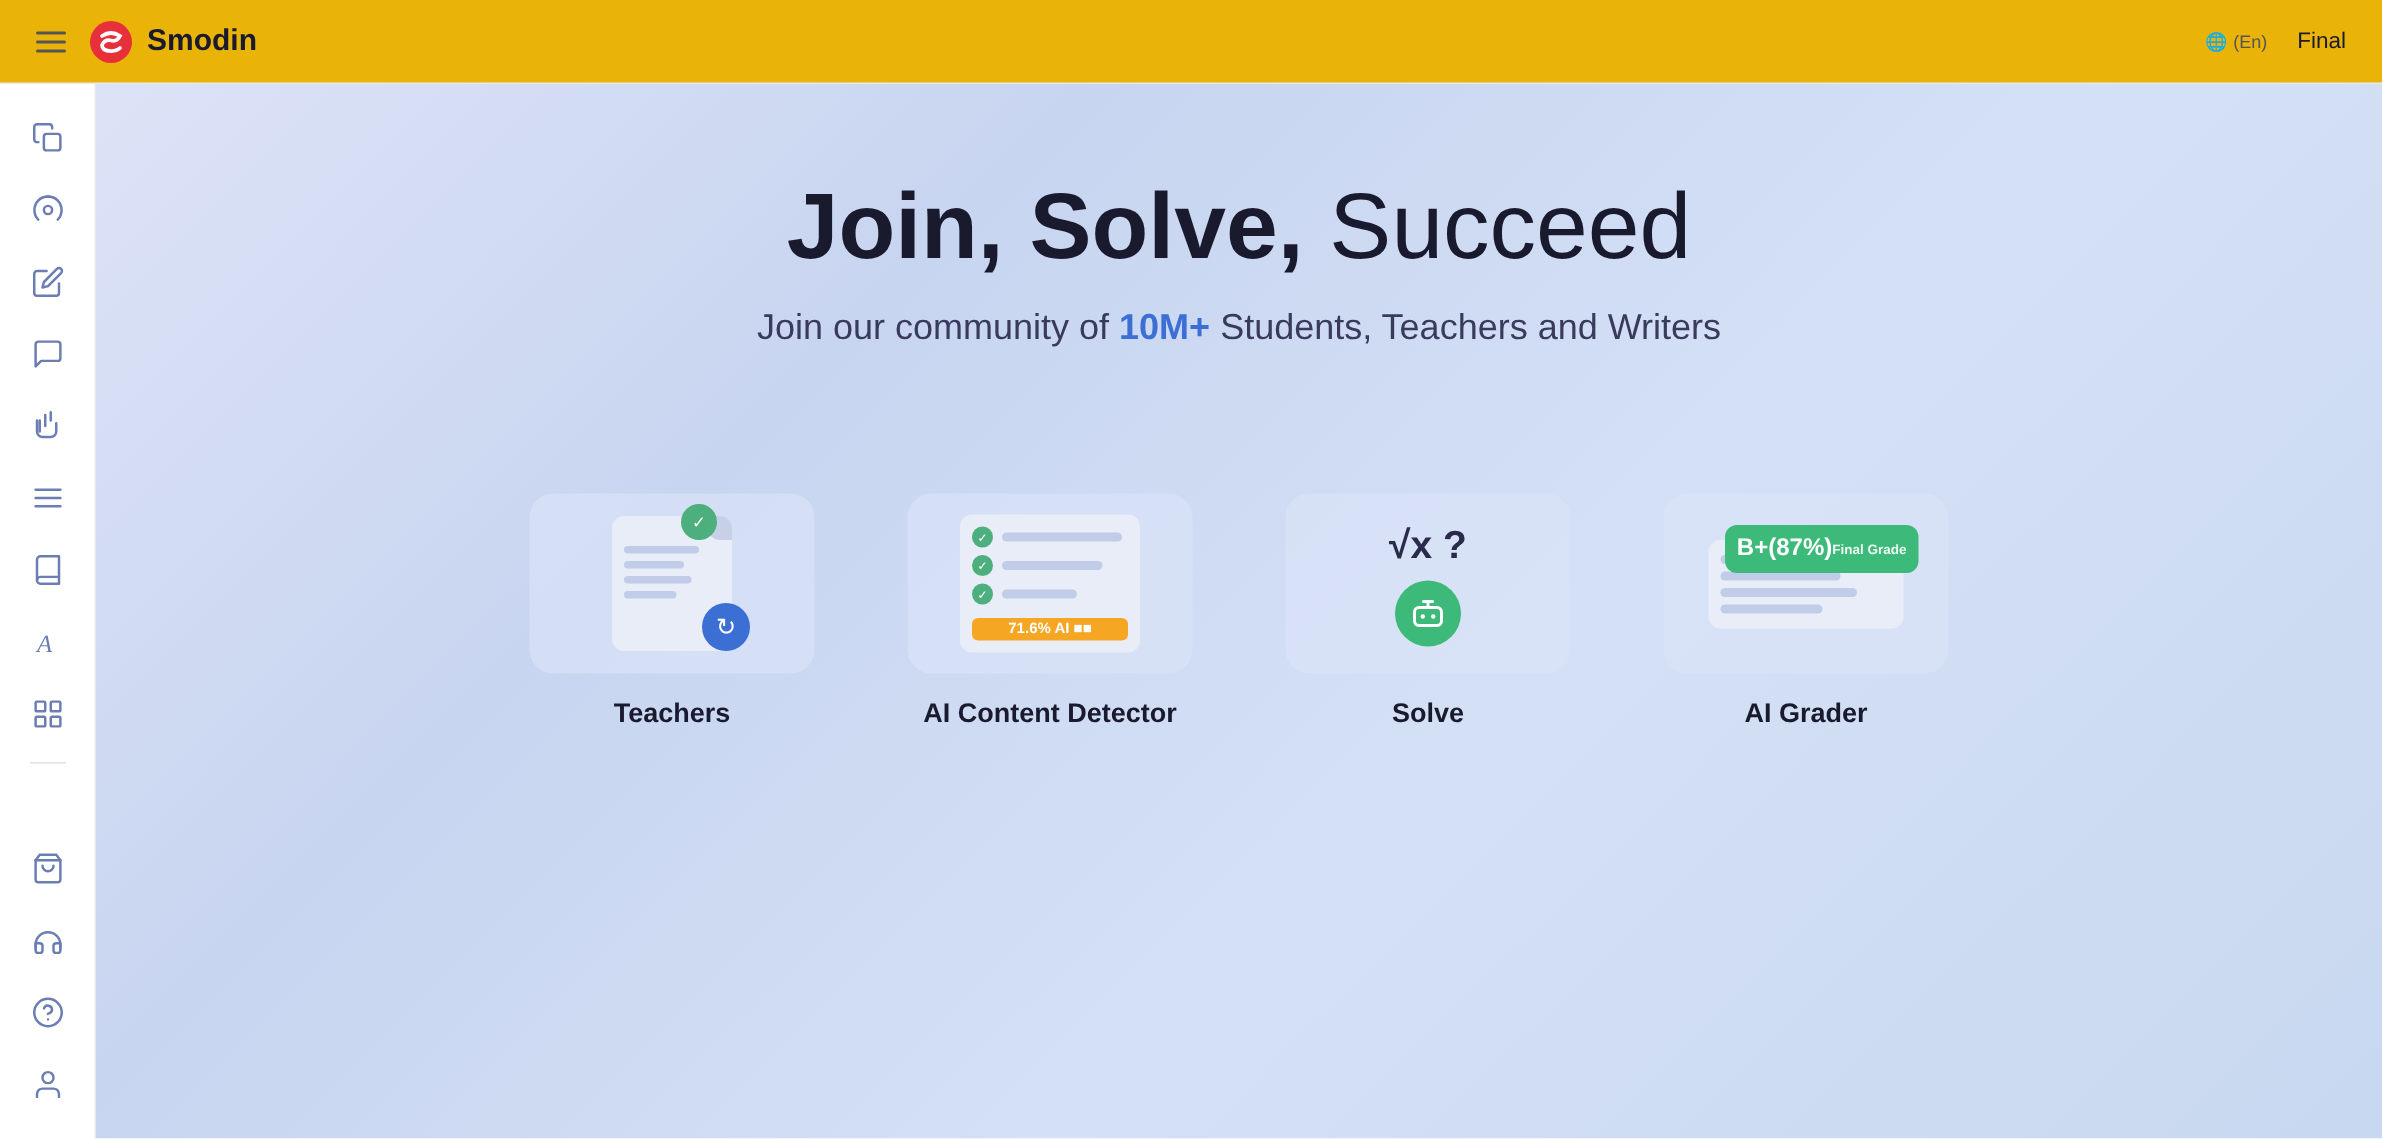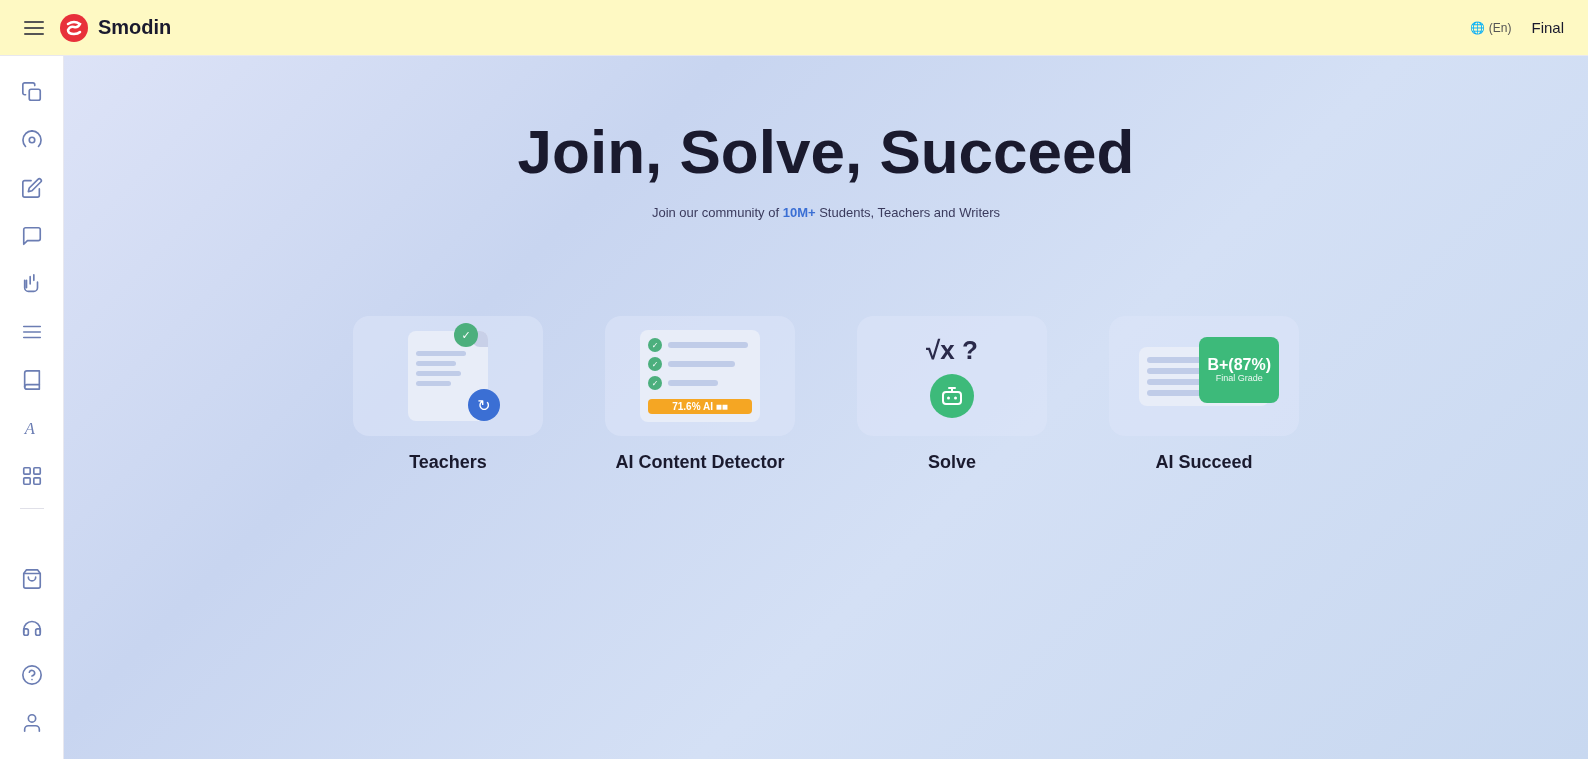--- a/index.html
+++ b/index.html
@@ -4,21 +4,21 @@
   <style>
     * { margin: 0; padding: 0; box-sizing: border-box; }
     body { font-family: -apple-system, BlinkMacSystemFont, 'Segoe UI', sans-serif; width: 1588px; height: 759px; overflow: hidden; display: flex; flex-direction: column; }
 
     
     .navbar {
       display: flex;
       align-items: center;
       justify-content: space-between;
       height: 56px;
-      background: #fef9c3;
+      background: #eab308;
       border-bottom: 1px solid #e8e8ef;
       padding: 0 24px;
       flex-shrink: 0;
       z-index: 10;
       gap: 27px;
     }
     .navbar-left { display: flex; align-items: center; gap: 14px; }
     .hamburger-icon { display: flex; flex-direction: column; gap: 4px; cursor: pointer; }
     .hamburger-icon span { display: block; width: 20px; height: 2px; background: #555; border-radius: 2px; }
     .logo-container { display: flex; align-items: center; gap: 8px; }
@@ -81,24 +81,24 @@
       margin-bottom: 60px;
     }
 
     .hero-title {
       font-size: 62px;
       font-weight: 700;
       color: #1a1a2e;
       line-height: 1.15;
       margin-bottom: 18px;
     }
-    .hero-title .bold { font-weight: 700; }
+    .hero-title .bold { font-weight: 400; }
 
     .hero-subtitle {
-      font-size: 13px;
+      font-size: 24px;
       color: #3a3a5c;
       margin-bottom: 36px;
     }
     .hero-subtitle .highlight { color: #3b6fd4; font-weight: 600; }
 
     .start-btn {
       background: linear-gradient(135deg, #3b6fd4, #4a7de8);
       color: #fff;
       border: none;
       border-radius: 10px;
@@ -247,25 +247,25 @@
       border-radius: 8px;
       padding: 10px 8px;
       display: flex; flex-direction: column; gap: 5px;
     }
     .grader-line { height: 6px; background: #c0cce8; border-radius: 3px; }
     .grader-grade-badge {
       position: absolute;
       top: -10px; right: -10px;
       background: #3dba7a;
       border-radius: 8px;
-      padding: 20px 8px;
-      display: flex; flex-direction: column; align-items: center;
+      padding: 8px 8px;
+      display: flex; flex-direction: row; align-items: center;
     }
     .grade-main { font-size: 16px; font-weight: 800; color: #fff; line-height: 1; }
-    .grade-sub { font-size: 9px; color: #fff; opacity: 0.9; }
+    .grade-sub { font-size: 9px; color: #fff; opacity: 0.9; font-weight: bold; }
 
     
     .more-illus { background: rgba(220,228,248,0.6); }
     .more-dots {
       display: grid;
       grid-template-columns: repeat(3, 1fr);
       gap: 10px;
       padding: 8px;
     }
     .more-dot {
@@ -481,19 +481,19 @@
               <div class="grader-line" style="width:70%;"></div>
               <div class="grader-line" style="width:80%;"></div>
               <div class="grader-line" style="width:60%;"></div>
             </div>
             <div class="grader-grade-badge">
               <span class="grade-main">B+(87%)</span>
               <span class="grade-sub">Final Grade</span>
             </div>
           </div>
         </div>
-        <span class="feature-label">AI Succeed</span>
+        <span class="feature-label">AI Grader</span>
       </div>
 
 
     </div>
   </main>
 </div>
 
 </body></html>

